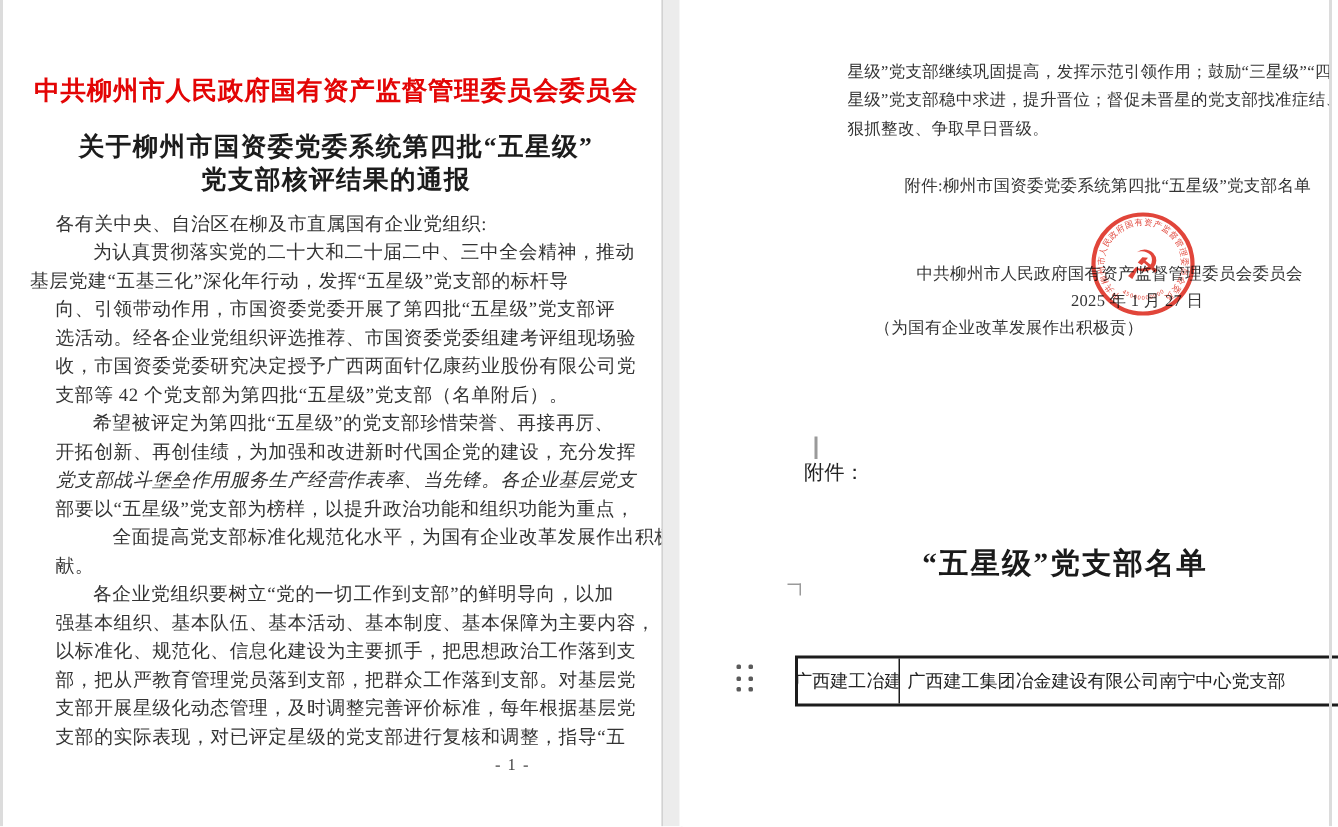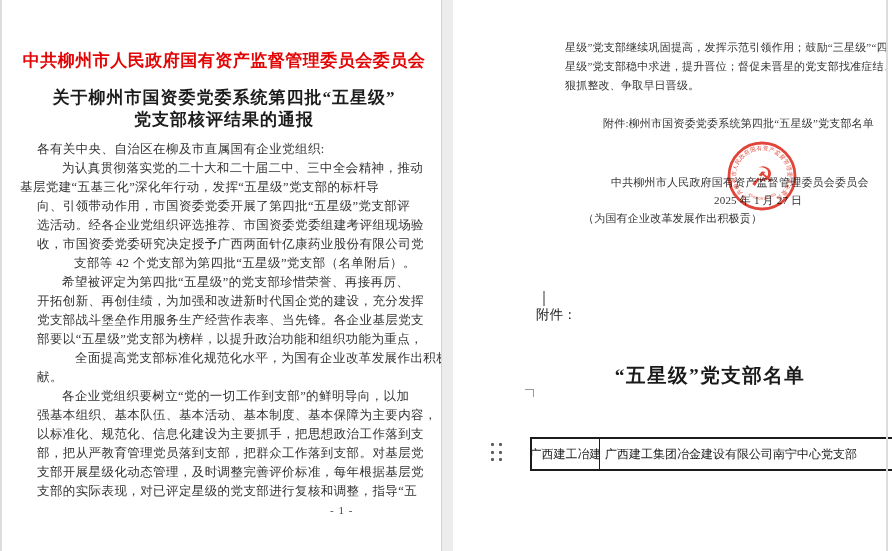--- a/index.html
+++ b/index.html
@@ -50,24 +50,24 @@
     <div class="abs org-header" style="color:#e30505;">中共柳州市人民政府国有资产监督管理委员会委员会</div>
     <div class="abs doc-title" style="top:86px;">关于柳州市国资委党委系统第四批“五星级”</div>
     <div class="abs doc-title" style="top:108px;">党支部核评结果的通报</div>
 
     <div class="abs bline" style="left:35px;top:141px;">各有关中央、自治区在柳及市直属国有企业党组织:</div>
     <div class="abs bline" style="left:60px;top:160px;">为认真贯彻落实党的二十大和二十届二中、三中全会精神，推动</div>
     <div class="abs bline" style="left:18px;top:179px;">基层党建“五基三化”深化年行动，发挥“五星级”党支部的标杆导</div>
     <div class="abs bline" style="left:35px;top:198px;">向、引领带动作用，市国资委党委开展了第四批“五星级”党支部评</div>
     <div class="abs bline" style="left:35px;top:217px;">选活动。经各企业党组织评选推荐、市国资委党委组建考评组现场验</div>
     <div class="abs bline" style="left:35px;top:236px;">收，市国资委党委研究决定授予广西两面针亿康药业股份有限公司党</div>
-    <div class="abs bline" style="left:35px;top:255px;margin-left:37px;">支部等 42 个党支部为第四批“五星级”党支部（名单附后）。</div>
+    <div class="abs bline" style="left:35px;top:255px;">支部等 42 个党支部为第四批“五星级”党支部（名单附后）。</div>
     <div class="abs bline" style="left:60px;top:274px;">希望被评定为第四批“五星级”的党支部珍惜荣誉、再接再厉、</div>
     <div class="abs bline" style="left:35px;top:293px;">开拓创新、再创佳绩，为加强和改进新时代国企党的建设，充分发挥</div>
-    <div class="abs bline" style="left:35px;top:312px;">党支部战斗堡垒作用服务生产经营作表率、当先锋。各企业基层党支</div>
+    <div class="abs bline" style="left:35px;top:312px;font-style:italic;">党支部战斗堡垒作用服务生产经营作表率、当先锋。各企业基层党支</div>
     <div class="abs bline" style="left:35px;top:331px;">部要以“五星级”党支部为榜样，以提升政治功能和组织功能为重点，</div>
     <div class="abs bline" style="left:35px;top:350px;margin-left:38px;">全面提高党支部标准化规范化水平，为国有企业改革发展作出积极贡</div>
     <div class="abs bline" style="left:35px;top:369px;">献。</div>
     <div class="abs bline" style="left:60px;top:388px;">各企业党组织要树立“党的一切工作到支部”的鲜明导向，以加</div>
     <div class="abs bline" style="left:35px;top:407px;">强基本组织、基本队伍、基本活动、基本制度、基本保障为主要内容，</div>
     <div class="abs bline" style="left:35px;top:426px;">以标准化、规范化、信息化建设为主要抓手，把思想政治工作落到支</div>
     <div class="abs bline" style="left:35px;top:445px;">部，把从严教育管理党员落到支部，把群众工作落到支部。对基层党</div>
     <div class="abs bline" style="left:35px;top:464px;">支部开展星级化动态管理，及时调整完善评价标准，每年根据基层党</div>
     <div class="abs bline" style="left:35px;top:483px;">支部的实际表现，对已评定星级的党支部进行复核和调整，指导“五</div>
 

